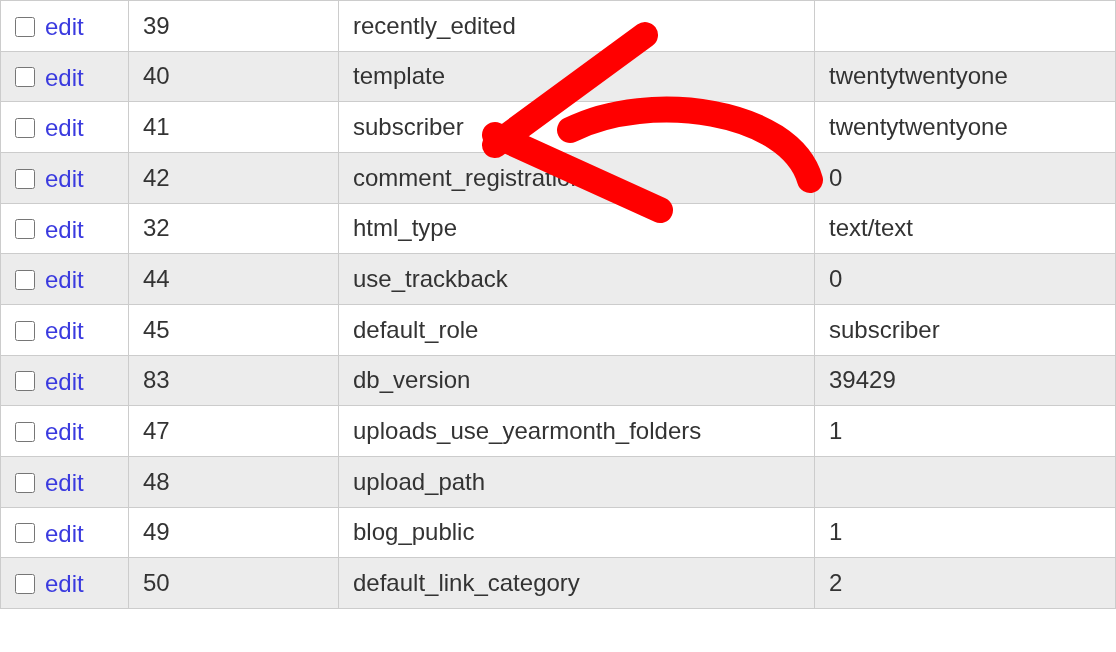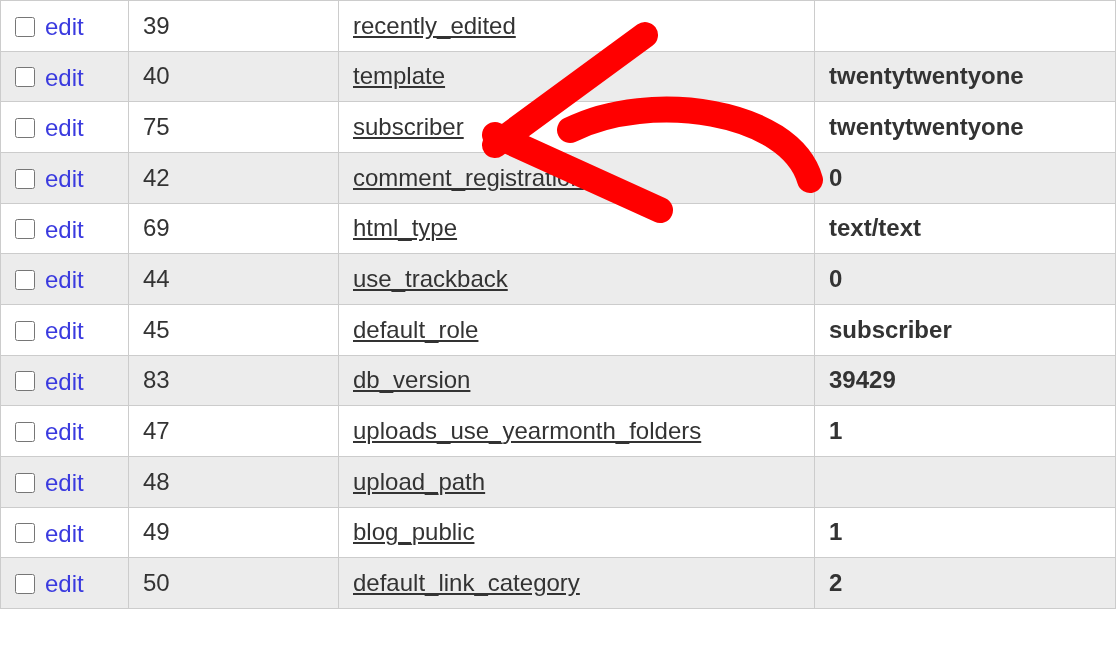--- a/index.html
+++ b/index.html
@@ -31,25 +31,23 @@
     td.action-cell {
       width: 128px;
       white-space: nowrap;
       margin-left: 22px;
     }
     td.id-cell {
       width: 210px;
     }
     td.name-cell {
       width: 476px;
-      text-decoration: underline;
     }
     td.value-cell {
       width: auto;
-      font-weight: bold;
     }
     .checkbox {
       width: 20px;
       height: 20px;
       margin-right: 10px;
       vertical-align: middle;
       accent-color: #555;
     }
     .edit-link {
       color: #3a3adf;
@@ -76,33 +74,33 @@
         <td class="value-cell"></td>
       </tr>
       <tr class="even">
         <td class="action-cell"><input type="checkbox" class="checkbox" style=""><a href="#" class="edit-link">edit</a></td>
         <td class="id-cell">40</td>
         <td class="name-cell">template</td>
         <td class="value-cell">twentytwentyone</td>
       </tr>
       <tr class="odd">
         <td class="action-cell"><input type="checkbox" class="checkbox" style=""><a href="#" class="edit-link">edit</a></td>
-        <td class="id-cell">75</td>
+        <td class="id-cell">41</td>
         <td class="name-cell">subscriber</td>
         <td class="value-cell">twentytwentyone</td>
       </tr>
       <tr class="even">
         <td class="action-cell"><input type="checkbox" class="checkbox" style=""><a href="#" class="edit-link">edit</a></td>
         <td class="id-cell">42</td>
         <td class="name-cell">comment_registration</td>
         <td class="value-cell">0</td>
       </tr>
       <tr class="odd">
         <td class="action-cell"><input type="checkbox" class="checkbox" style=""><a href="#" class="edit-link">edit</a></td>
-        <td class="id-cell">69</td>
+        <td class="id-cell">32</td>
         <td class="name-cell">html_type</td>
         <td class="value-cell">text/text</td>
       </tr>
       <tr class="even">
         <td class="action-cell"><input type="checkbox" class="checkbox" style=""><a href="#" class="edit-link">edit</a></td>
         <td class="id-cell">44</td>
         <td class="name-cell">use_trackback</td>
         <td class="value-cell">0</td>
       </tr>
       <tr class="odd">

